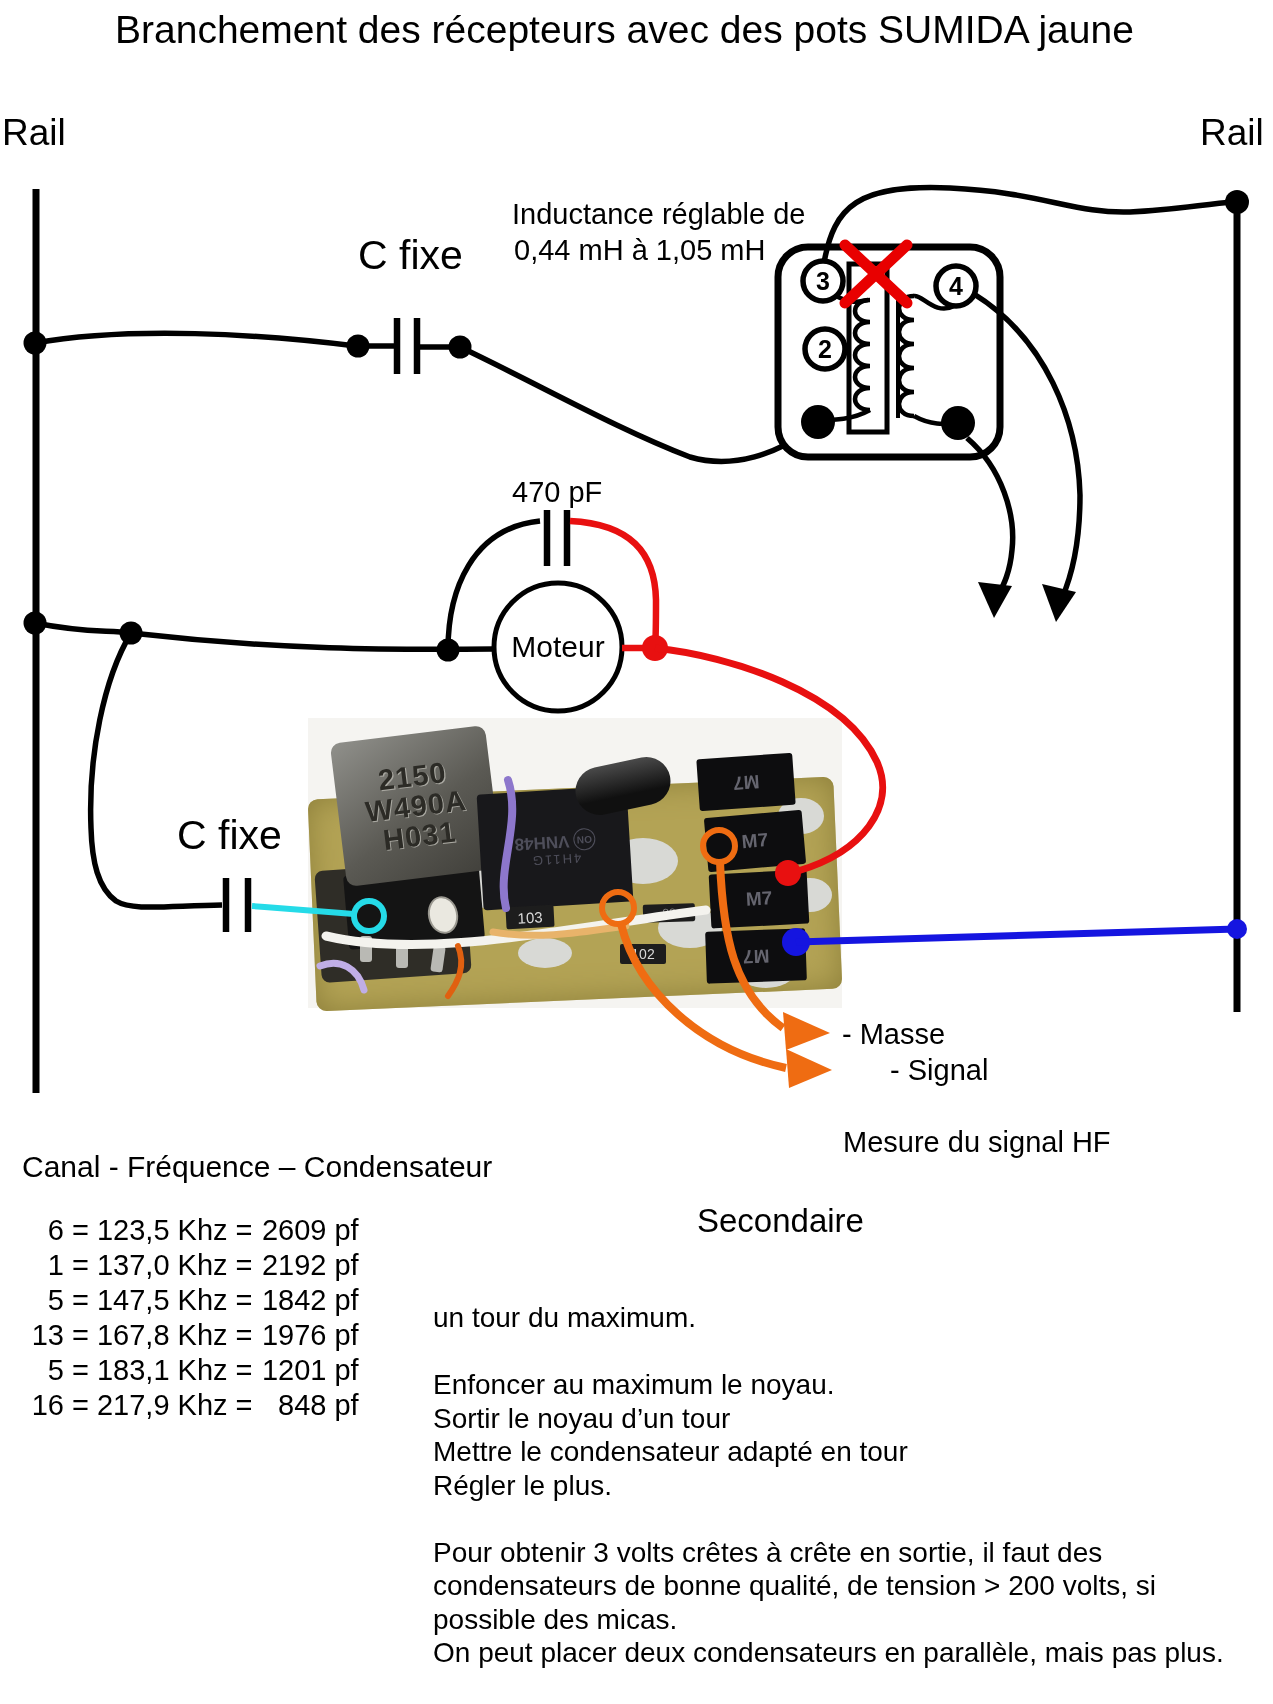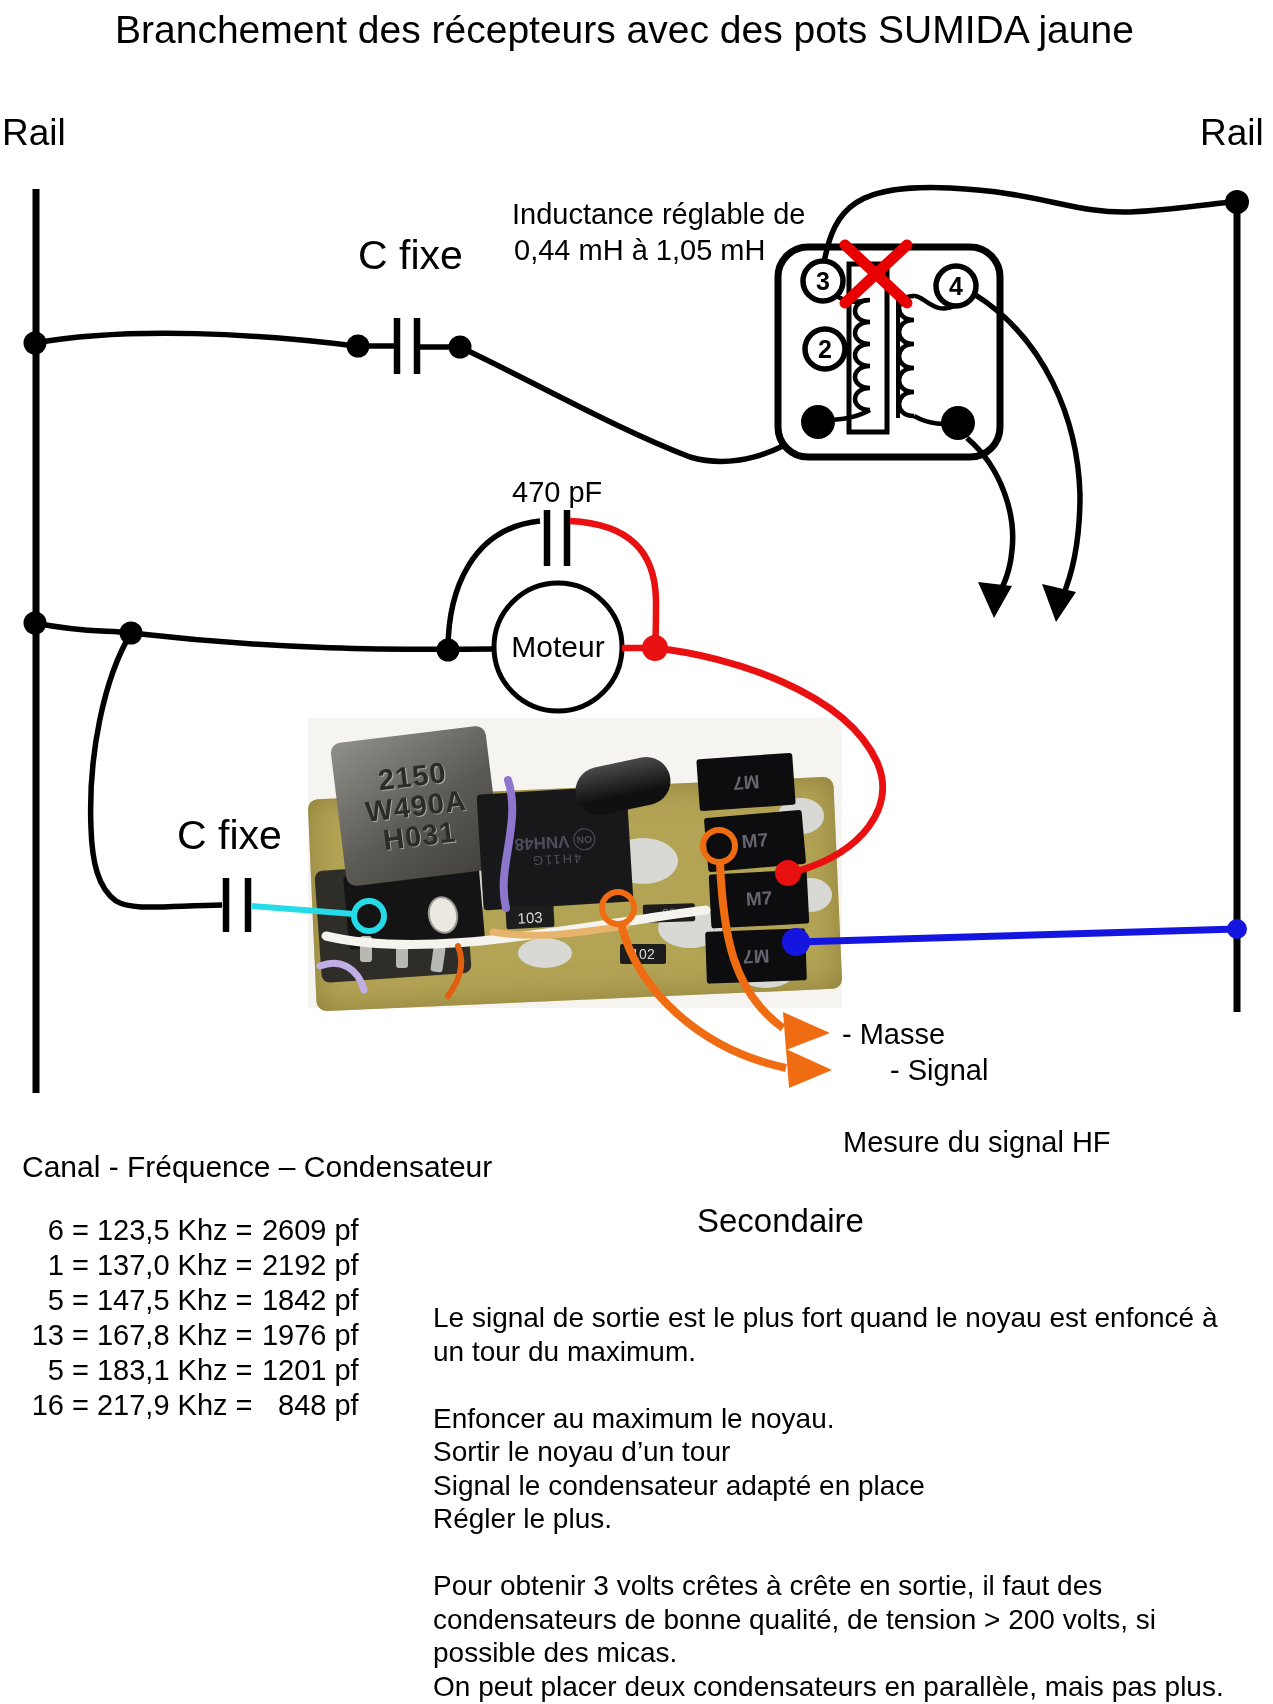--- a/index.html
+++ b/index.html
@@ -205,26 +205,25 @@
     <div class="trow"><span class="tc">6</span><span class="teq">=</span><span>123,5 Khz</span><span class="teq">=</span><span class="tn">2609</span><span>pf</span></div>
     <div class="trow"><span class="tc">1</span><span class="teq">=</span><span>137,0 Khz</span><span class="teq">=</span><span class="tn">2192</span><span>pf</span></div>
     <div class="trow"><span class="tc">5</span><span class="teq">=</span><span>147,5 Khz</span><span class="teq">=</span><span class="tn">1842</span><span>pf</span></div>
     <div class="trow"><span class="tc">13</span><span class="teq">=</span><span>167,8 Khz</span><span class="teq">=</span><span class="tn">1976</span><span>pf</span></div>
     <div class="trow"><span class="tc">5</span><span class="teq">=</span><span>183,1 Khz</span><span class="teq">=</span><span class="tn">1201</span><span>pf</span></div>
     <div class="trow"><span class="tc">16</span><span class="teq">=</span><span>217,9 Khz</span><span class="teq">=</span><span class="tn">848</span><span>pf</span></div>
   </div>
 
   <div class="abs t-sec" style="left:697px;top:1202px;">Secondaire</div>
   <div class="abs" style="left:433px;top:1301px;">
-    <div class="nline">Le signal de sortie est le plus fort quand le noyau est enfoncé à</div>
     <div class="nline">un tour du maximum.</div>
     <div class="nline"></div>
     <div class="nline">Enfoncer au maximum le noyau.</div>
     <div class="nline">Sortir le noyau d’un tour</div>
-    <div class="nline">Signal le condensateur adapté en place</div>
+    <div class="nline">Mettre le condensateur adapté en tour</div>
     <div class="nline">Régler le plus.</div>
     <div class="nline"></div>
     <div class="nline">Pour obtenir 3 volts crêtes à crête en sortie, il faut des</div>
     <div class="nline">condensateurs de bonne qualité, de tension &gt; 200 volts, si</div>
     <div class="nline">possible des micas.</div>
     <div class="nline">On peut placer deux condensateurs en parallèle, mais pas plus.</div>
   </div>
 
 </div>
 

